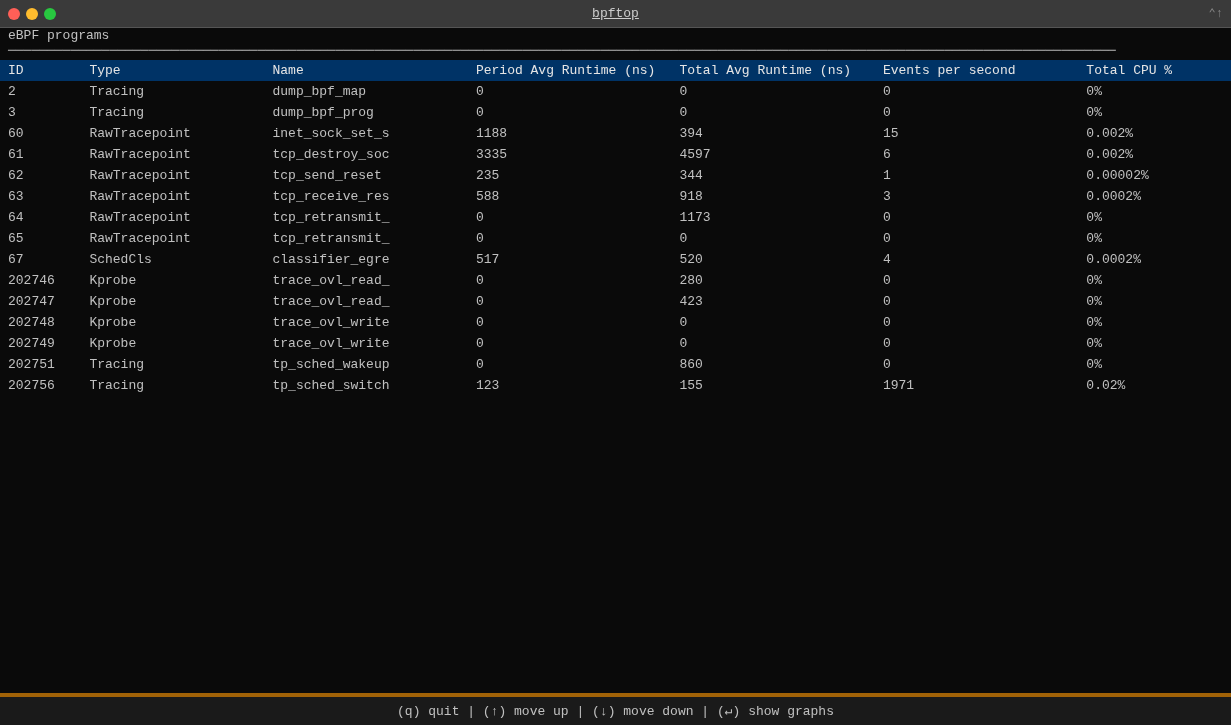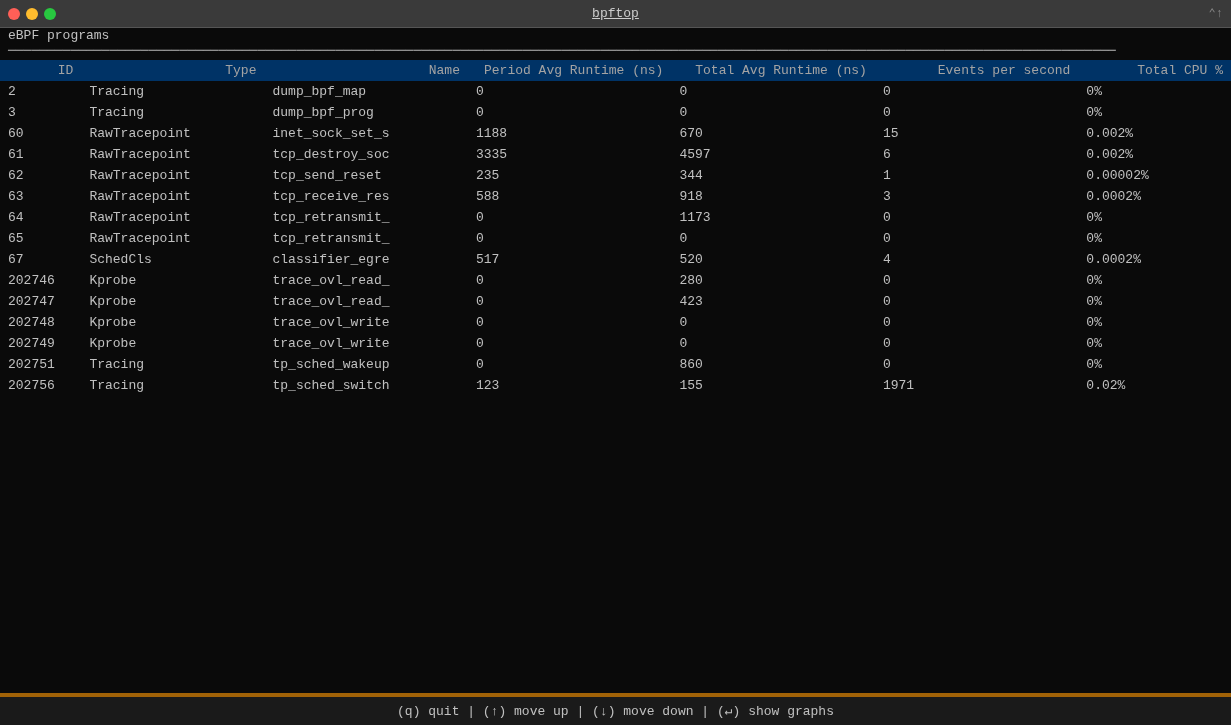--- a/index.html
+++ b/index.html
@@ -78,23 +78,23 @@
     table {
       width: 100%;
       border-collapse: collapse;
     }
 
     thead tr {
       background: #003366;
     }
 
     thead th {
-      color: #a3a3a3;
+      color: #e5e5e5;
       font-weight: normal;
-      text-align: right;
+      text-align: left;
       padding: 3px 8px;
       font-size: 13px;
       white-space: nowrap;
     }
 
     tbody tr {
       border-bottom: none;
     }
 
     tbody td {
@@ -173,21 +173,21 @@
             <td>0</td>
             <td>0</td>
             <td>0</td>
             <td>0%</td>
           </tr>
           <tr>
             <td>60</td>
             <td>RawTracepoint</td>
             <td>inet_sock_set_s</td>
             <td>1188</td>
-            <td>670</td>
+            <td>394</td>
             <td>15</td>
             <td>0.002%</td>
           </tr>
           <tr>
             <td>61</td>
             <td>RawTracepoint</td>
             <td>tcp_destroy_soc</td>
             <td>3335</td>
             <td>4597</td>
             <td>6</td>

